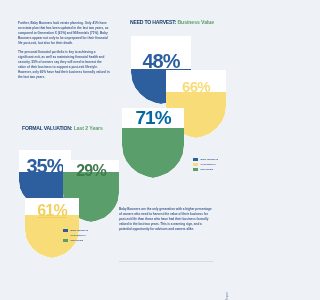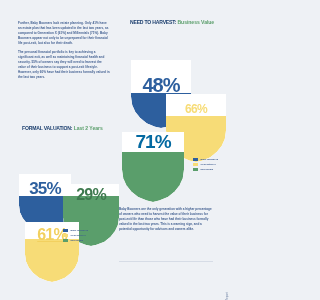--- a/index.html
+++ b/index.html
@@ -45,21 +45,20 @@
     letter-spacing:-0.04em;
   }
   .heading .light { color:#5a9e6b; font-weight:700; letter-spacing:-0.01em; }
   #heading-harvest { left:130px; top:19px; }
   #heading-valuation { left:22px; top:125px; }
 
   
   .shield {
     position:absolute;
     background:#ffffff;
-    margin-top:24px;
   }
   .shield-inner {
     position:absolute; inset:0;
     overflow:hidden;
   }
   .shield-fill {
     position:absolute; left:0; right:0; bottom:0;
   }
   .shield-label {
     position:absolute;
@@ -128,21 +127,21 @@
     <div class="shield-inner sh-clip">
       <div class="shield-fill" style="height:52%; background:#2d5f9e;"></div>
     </div>
     <div class="shield-label" style="top:15px; font-size:20px; color:#2d5f9e;">48%</div>
   </div>
 
   <div class="shield sh-clip" style="left:166px; top:70px; width:60px; height:68px;">
     <div class="shield-inner sh-clip">
       <div class="shield-fill" style="height:68%; background:#f7dc77;"></div>
     </div>
-    <div class="shield-label" style="top:9px; font-size:12px; color:#f7dc77;">66%</div>
+    <div class="shield-label" style="top:9px; font-size:15px; color:#f7dc77;">66%</div>
   </div>
 
   <div class="shield sh-clip" style="left:122px; top:108px; width:62px; height:70px;">
     <div class="shield-inner sh-clip">
       <div class="shield-fill" style="height:72%; background:#5a9e6b;"></div>
     </div>
     <div class="shield-label" style="top:0; font-size:19px; color:#0369a1;">71%</div>
   </div>
 
   <div class="legend" id="legend-harvest">
@@ -162,21 +161,21 @@
 
   <div class="heading" id="heading-valuation">
     <span class="strong">FORMAL VALUATION:</span>
     <span class="light">Last 2 Years</span>
   </div>
 
   <div class="shield sh-clip" style="left:19px; top:150px; width:52px; height:58px;">
     <div class="shield-inner sh-clip">
       <div class="shield-fill" style="height:62%; background:#2d5f9e;"></div>
     </div>
-    <div class="shield-label" style="top:6px; font-size:17px; color:#2d5f9e;">35%</div>
+    <div class="shield-label" style="top:6px; font-size:20px; color:#2d5f9e;">35%</div>
   </div>
 
   <div class="shield sh-clip" style="left:63px; top:160px; width:56px; height:62px;">
     <div class="shield-inner sh-clip">
       <div class="shield-fill" style="height:80%; background:#5a9e6b;"></div>
     </div>
     <div class="shield-label" style="top:3px; font-size:16px; color:#3f7a4f;">29%</div>
   </div>
 
   <div class="shield sh-clip" style="left:25px; top:198px; width:54px; height:60px;">

